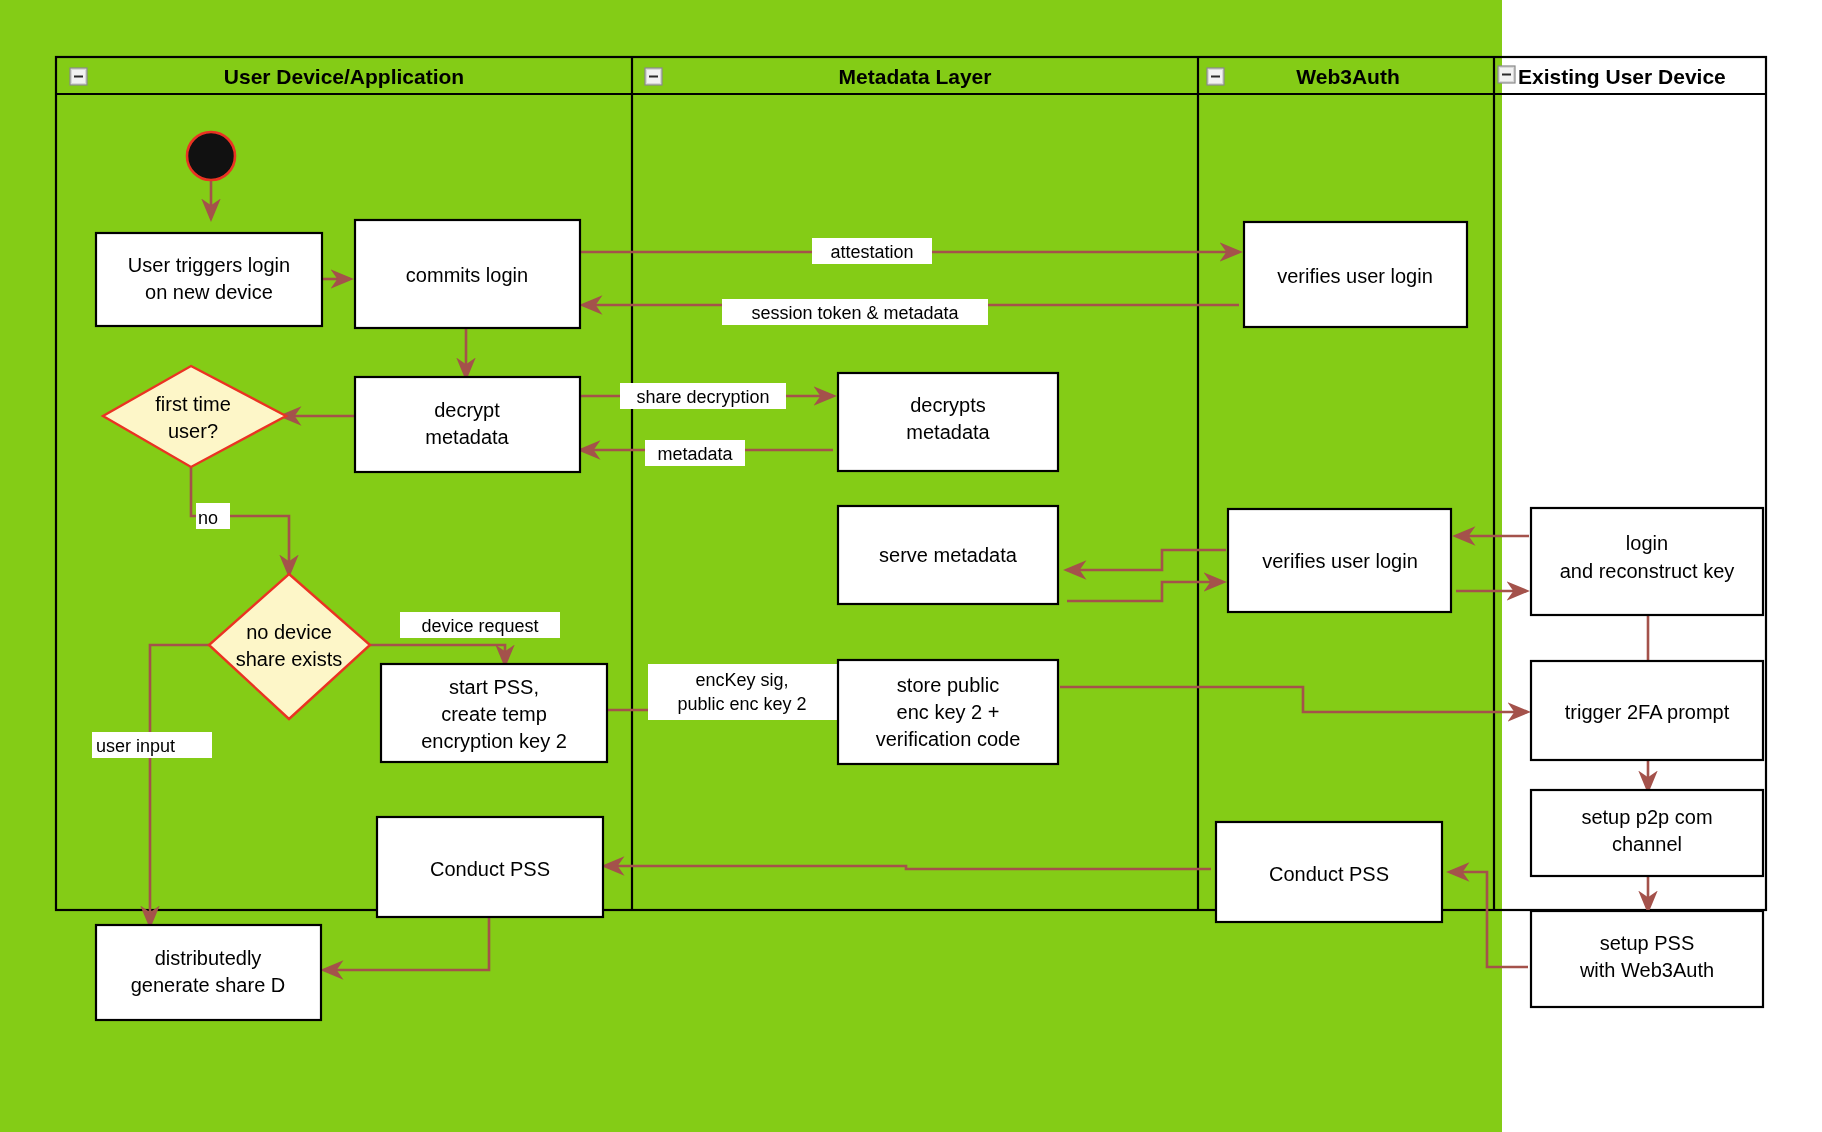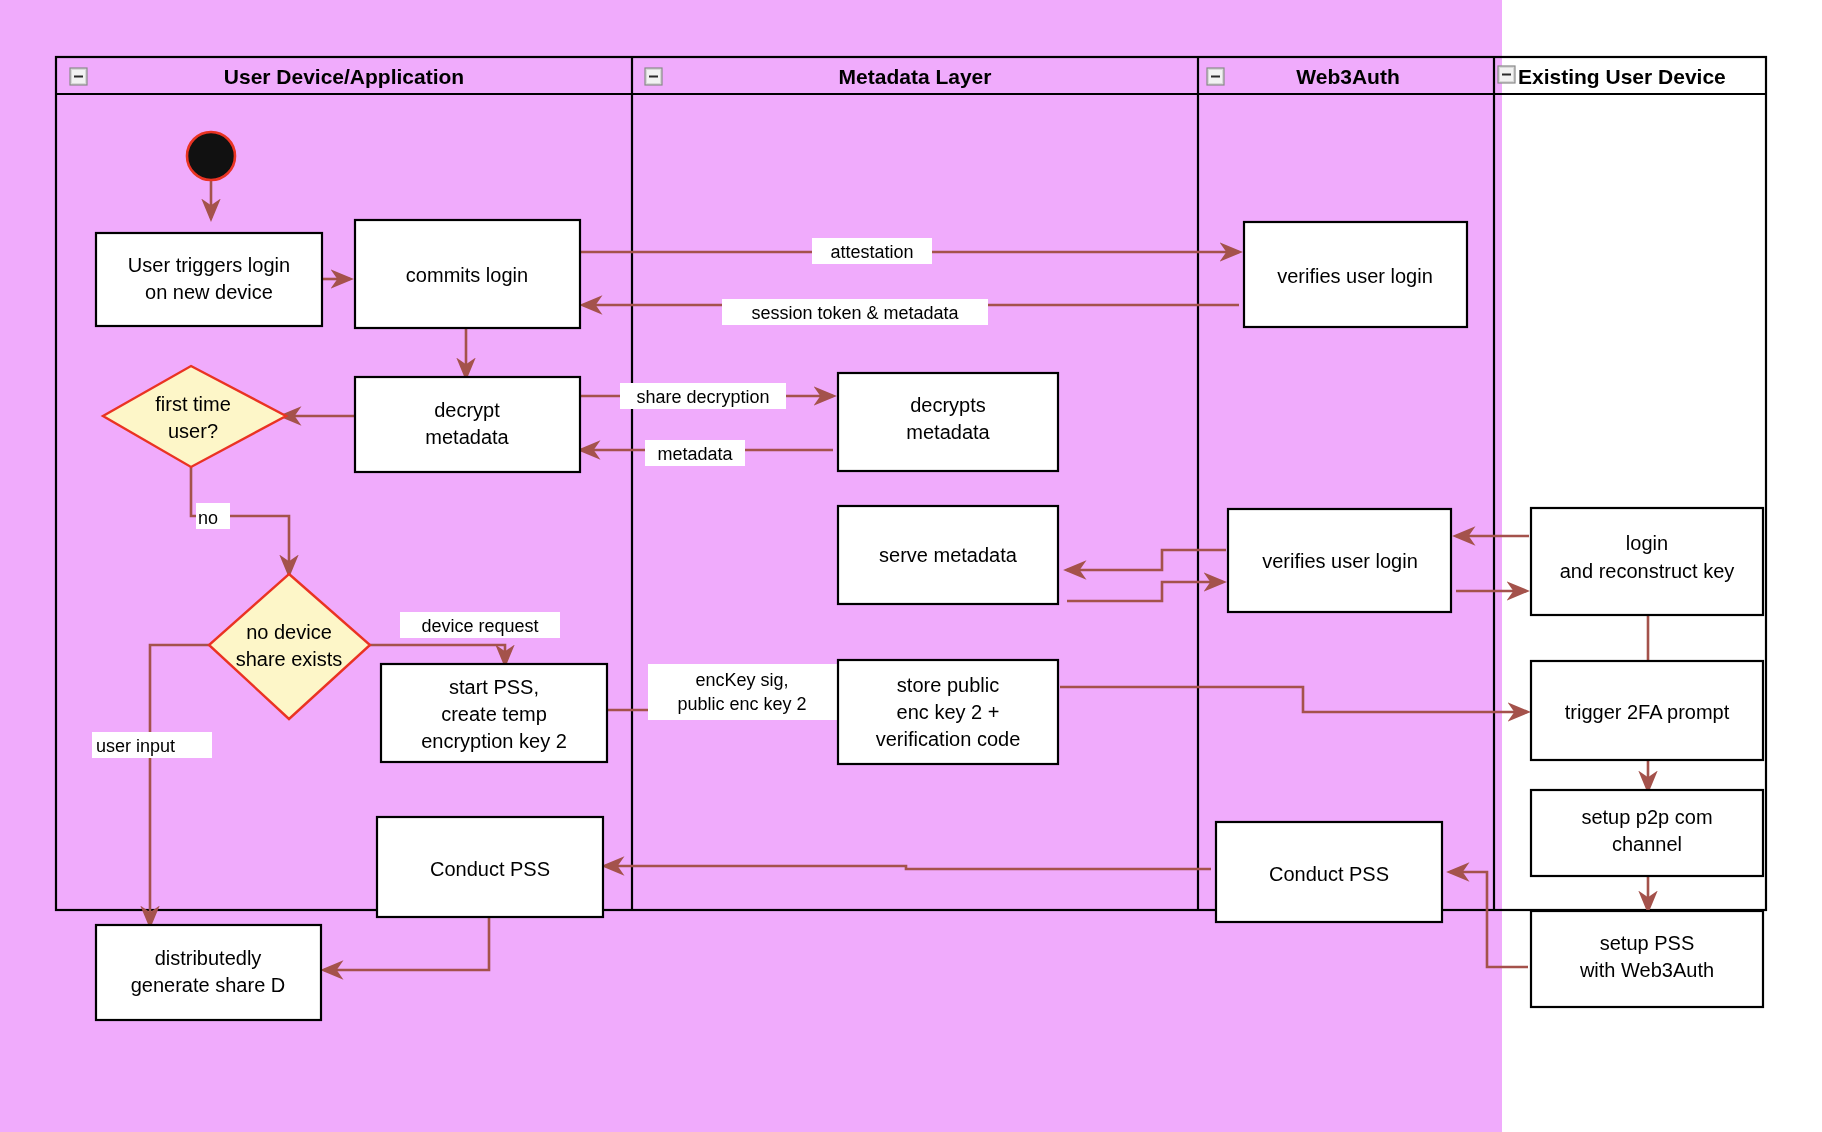--- a/index.html
+++ b/index.html
@@ -10,21 +10,21 @@
   body {
     width: 1822px;
     height: 1132px;
     font-family: "Liberation Sans", sans-serif;
     overflow: hidden;
   }
   #diagram-root {
     position: relative;
     width: 1502px;
     height: 1132px;
-    background: #f0abfc;
+    background: #84cc16;
     text-align: center;
   }
   svg#diagram-svg {
     display: block;
     width: 1822px;
     height: 1132px;
   }
   .lane-title {
     font-family: "Liberation Sans", sans-serif;
     font-weight: bold;

